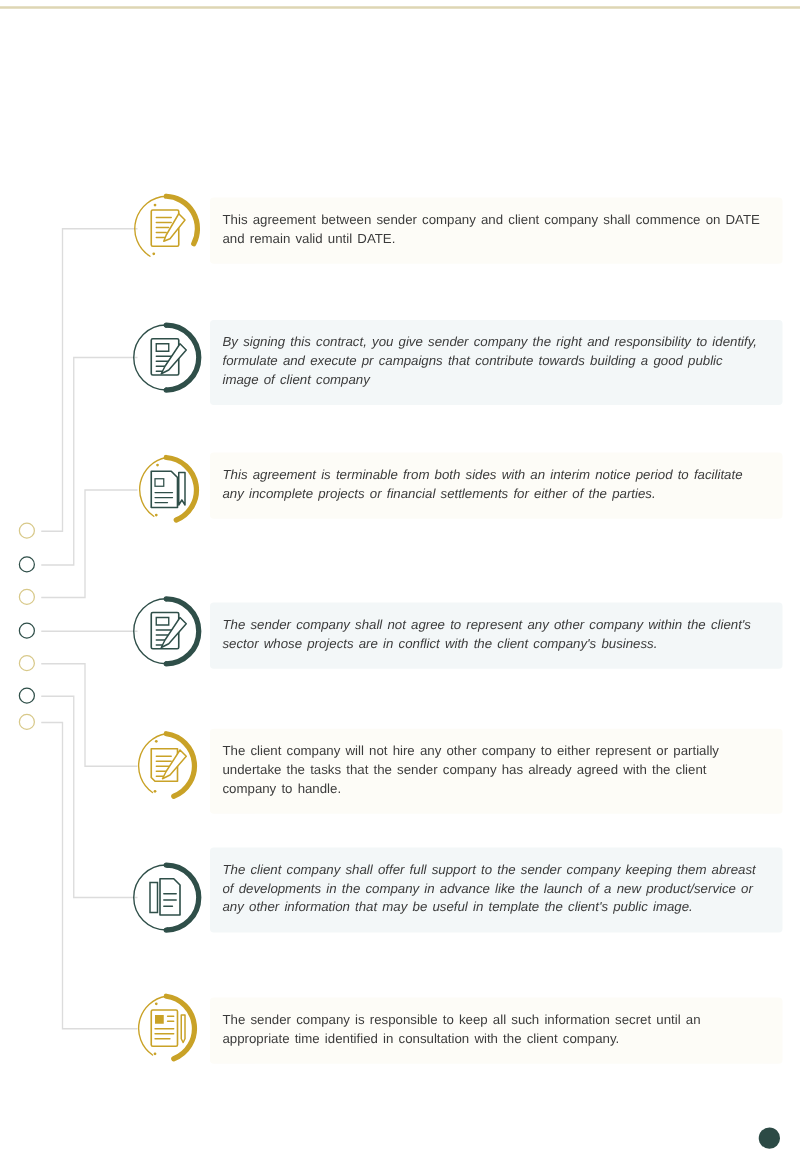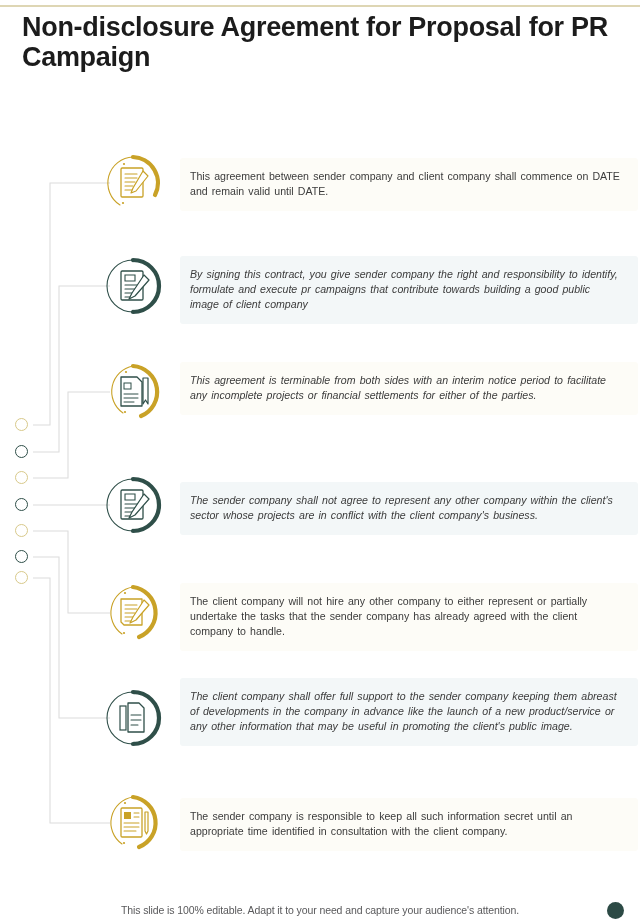--- a/index.html
+++ b/index.html
@@ -70,21 +70,21 @@
   
   .row {
     position: absolute;
     left: 0;
     width: 640px;
   }
 
   
   .card {
     position: absolute;
-    left: 180px;
+    left: 168px;
     width: 458px;
     border-radius: 3px;
     background: #fdfcf7;
     padding: 11px 16px 12px 10px;
   }
   .card.green { background: #f3f7f8; font-style: italic; }
 
   .card-text {
     font-size: 10.6px;
     line-height: 1.42;
@@ -119,21 +119,20 @@
   }
 </style>
 </head>
 <body>
 
 <div id="slide">
 
   <div class="top-rule"></div>
 
   <div class="header">
-    <div class="title">Non-disclosure Agreement for Proposal for PR Campaign</div>
   </div>
 
   <svg class="wires" viewBox="0 0 640 924" width="640" height="924" fill="none">
     <g stroke="#dcdcdc" stroke-width="1.1" fill="none">
 
       <path d="M33 425 H 50 V 183 H 110"></path>
 
       <path d="M33 452 H 59 V 286 H 110"></path>
 
       <path d="M33 478 H 68 V 392 H 110"></path>
@@ -280,21 +279,21 @@
         <rect x="17" y="18" width="6" height="24" stroke="#2f4f49" stroke-width="1.2" fill="#fff"></rect>
         <path d="M25 15 h11 l5 5 v24 h-16 z" stroke="#2f4f49" stroke-width="1.3" fill="#fff" stroke-linejoin="round"></path>
         <g stroke="#2f4f49" stroke-width="1.05" stroke-linecap="round">
           <line x1="28" y1="27" x2="38" y2="27"></line>
           <line x1="28" y1="32" x2="38" y2="32"></line>
           <line x1="28" y1="37" x2="35" y2="37"></line>
         </g>
       </svg>
     </div>
     <div class="card green" style="top:678px;">
-      <div class="card-text">The client company shall offer full support to the sender company keeping them abreast of developments in the company in advance like the launch of a new product/service or any other information that may be useful in promoting the client's public image.</div>
+      <div class="card-text">The client company shall offer full support to the sender company keeping them abreast of developments in the company in advance like the launch of a new product/service or any other information that may be useful in template the client's public image.</div>
     </div>
   </div>
 
   <div class="row" style="top:0;">
     <div class="medallion" style="top:793px;">
       <svg viewBox="0 0 60 60">
         <path d="M30 4 A26 26 0 0 1 36 54" stroke="#c9a227" stroke-width="4.2" fill="none" stroke-linecap="round"></path>
         <path d="M30 4 A26 26 0 0 0 19 51" stroke="#c9a227" stroke-width="1.1" fill="none" stroke-linecap="round"></path>
         <circle cx="22" cy="10" r="1.1" fill="#c9a227"></circle>
         <circle cx="21" cy="50" r="1.1" fill="#c9a227"></circle>
@@ -308,16 +307,15 @@
           <line x1="21" y1="38" x2="33" y2="38"></line>
         </g>
         <path d="M42 19 h3 v19 l-1.5 3 l-1.5 -3 z" stroke="#c9a227" stroke-width="1.2" fill="#fff" stroke-linejoin="round"></path>
       </svg>
     </div>
     <div class="card" style="top:798px;">
       <div class="card-text">The sender company is responsible to keep all such information secret until an appropriate time identified in consultation with the client company.</div>
     </div>
   </div>
 
-  <div class="footer-text">This slide is 100% editable. Adapt it to your need and capture your audience's attention.</div>
   <div class="footer-dot"></div>
 
 </div>
 
 </body></html>

